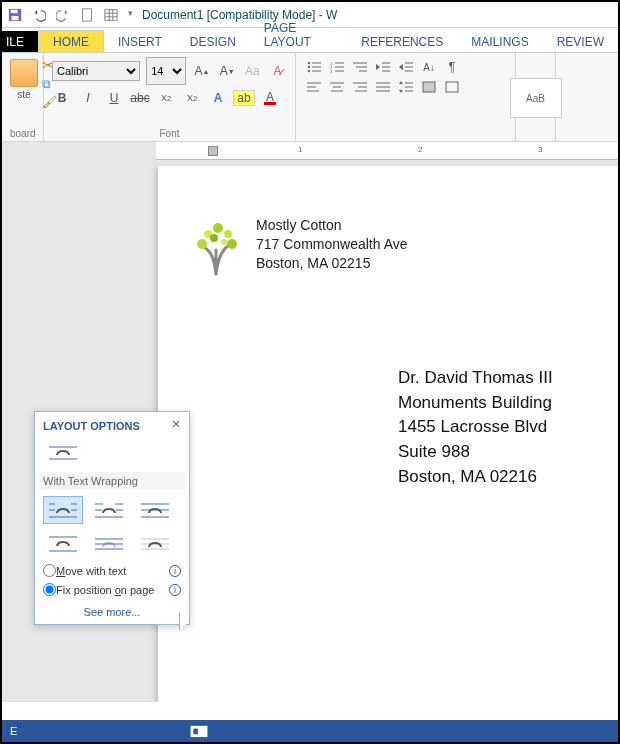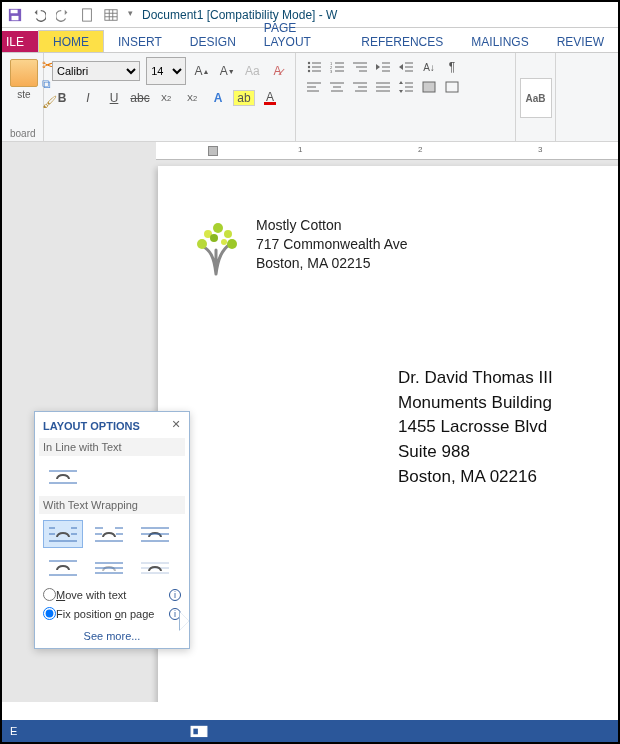--- a/index.html
+++ b/index.html
@@ -7,21 +7,21 @@
 
   
   .titlebar { height: 26px; background: #fff; border-bottom: 1px solid #ccc; display: flex; align-items: center; padding: 0 6px; }
   .qat { display: flex; gap: 10px; align-items: center; }
   .qat .ico { width: 14px; height: 14px; display: inline-block; color: #555; }
   .title { flex: 1; text-align: left; color: #0c4a6e; font-size: 12px; white-space: nowrap; overflow: hidden; }
 
   
   .tabs { height: 24px; display: flex; align-items: flex-end; background: #fff; padding-left: 0; }
   .tab { padding: 4px 14px 3px; font-size: 12px; color: #2b579a; cursor: pointer; }
-  .tab.file { background: #be185d; color: #fff; }
+  .tab.file { background: #000000; color: #fff; }
   .tab.active { background: #fde047; border: 1px solid #ccc; border-bottom: none; color: #2b579a; text-align: center; }
   .tab.partial { padding-left: 4px; }
 
   
   .ribbon { height: 90px; background: #f5f6f7; border-top: 1px solid #ccc; border-bottom: 1px solid #d4d4d4; display: flex; }
   .group { border-right: 1px solid #d4d4d4; padding: 4px 8px 2px; display: flex; flex-direction: column; }
   .group-label { text-align: center; font-size: 10px; color: #777; margin-top: auto; padding-top: 2px; }
   .group-row { display: flex; align-items: center; gap: 6px; margin-bottom: 3px; }
 
   .clip { width: 42px; }
@@ -34,21 +34,21 @@
   select.fontsize { width: 42px; font-size: 11px; height: 28px; border:1px solid #aaa;}
   .btn { width: 20px; height: 20px; display: inline-flex; align-items: center; justify-content: center; color: #555; cursor: pointer; font-size: 12px; }
   .btn.sup { font-size: 9px; }
   .fontcolor-a { border-bottom: 3px solid #d00; line-height: 10px; padding: 0 2px; }
   .highlight-a { background: #ffff60; padding: 0 3px; border: 1px solid #ccc; }
 
   .para-btns { display: grid; grid-template-columns: repeat(7, 20px); gap: 3px; }
   .para-btns .btn svg { width: 14px; height: 12px; }
 
   .styles { width: 40px; display:flex; align-items:center; justify-content:center; flex-direction:column; }
-  .stylebox { width: 32px; height: 40px; border: 1px solid #ccc; background: #fff; font-size: 10px; color: #666; display:flex; align-items:center; justify-content:center;font-weight:bold;}
+  .stylebox { width: 52px; height: 40px; border: 1px solid #ccc; background: #fff; font-size: 10px; color: #666; display:flex; align-items:center; justify-content:center;}
 
   
   .doc-wrap { position: relative; background: #e6e6e6; height: 560px; overflow: hidden;}
   .ruler { height: 18px; background: #fff; border-bottom: 1px solid #bbb; margin-left: 154px; position: relative; font-size: 8px; color: #666;}
   .ruler .num { position: absolute; top: 3px; }
   .ruler .ind { position: absolute; top: 4px; width: 10px; height: 10px; background: #c0c0c0; border:1px solid #888; left: 52px; }
 
   .page { position: absolute; left: 156px; top: 24px; width: 620px; height: 700px; background: #fff; box-shadow: -2px 2px 6px rgba(0,0,0,.2); padding: 50px 30px; }
   .sender { display: flex; gap: 12px; margin-bottom: 90px; }
   .sender-text { font-size: 14px; line-height: 1.35; color: #222; }
@@ -174,20 +174,21 @@
       <span class="btn sup">X<sub>2</sub></span>
       <span class="btn sup">X<sup>2</sup></span>
       <span class="btn" style="color:#3a7bd5;font-weight:bold">A</span>
       <span class="btn">
           <span class="highlight-a">ab</span>
         </span>
       <span class="btn">
           <span class="fontcolor-a">A</span>
         </span>
     </div>
+    <div class="group-label">Font</div>
   </div>
 
   <div class="group" style="width:220px">
     <div class="para-btns">
       <span class="btn">
           <svg viewBox="0 0 14 12">
             <circle cx="2" cy="2" r="1.2" fill="#666"></circle>
             <line x1="5" y1="2" x2="14" y2="2" stroke="#666"></line>
             <circle cx="2" cy="6" r="1.2" fill="#666"></circle>
             <line x1="5" y1="6" x2="14" y2="6" stroke="#666"></line>
@@ -321,21 +322,20 @@
       <div>Suite 988</div>
       <div>Boston, MA 02216</div>
     </div>
   </div>
 
 </div>
 
 <div class="layout-panel">
   <div class="lp-close">✕</div>
   <div class="lp-title">LAYOUT OPTIONS</div>
-  <div class="lp-sub">In Line with Text</div>
   <div class="lp-grid">
     <div class="lp-opt">
       <svg viewBox="0 0 28 18">
           <path d="M8 12 a6 4 0 0 1 12 0" fill="none" stroke="#555" stroke-width="2"></path>
           <line x1="0" y1="4" x2="28" y2="4" stroke="#3a6fb7"></line>
           <line x1="0" y1="16" x2="28" y2="16" stroke="#3a6fb7"></line>
         </svg>
     </div>
   </div>
   <div class="lp-sub">With Text Wrapping</div>

